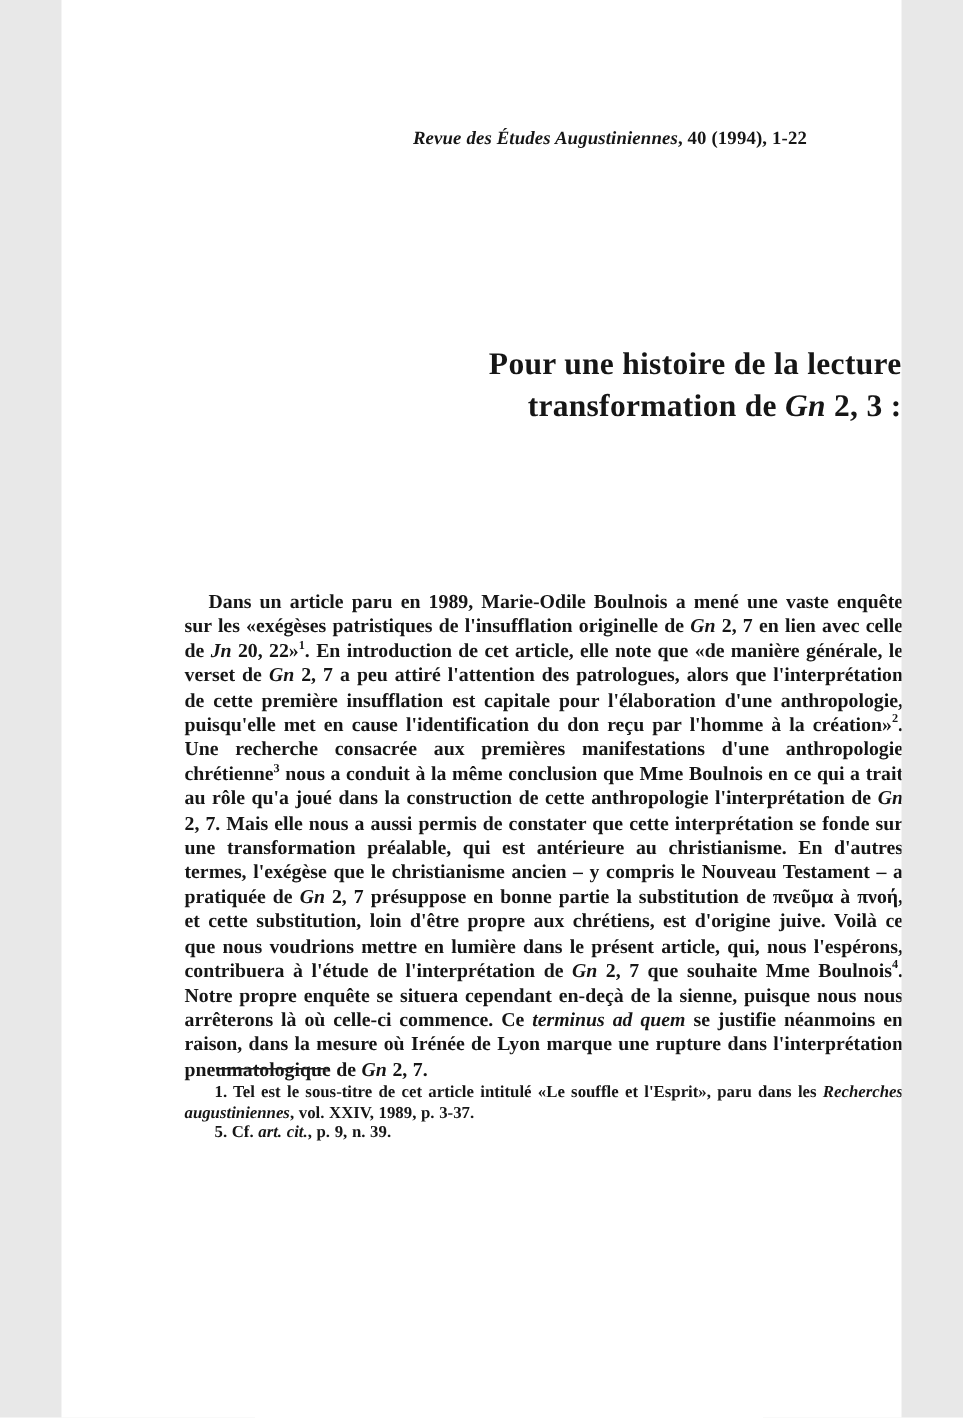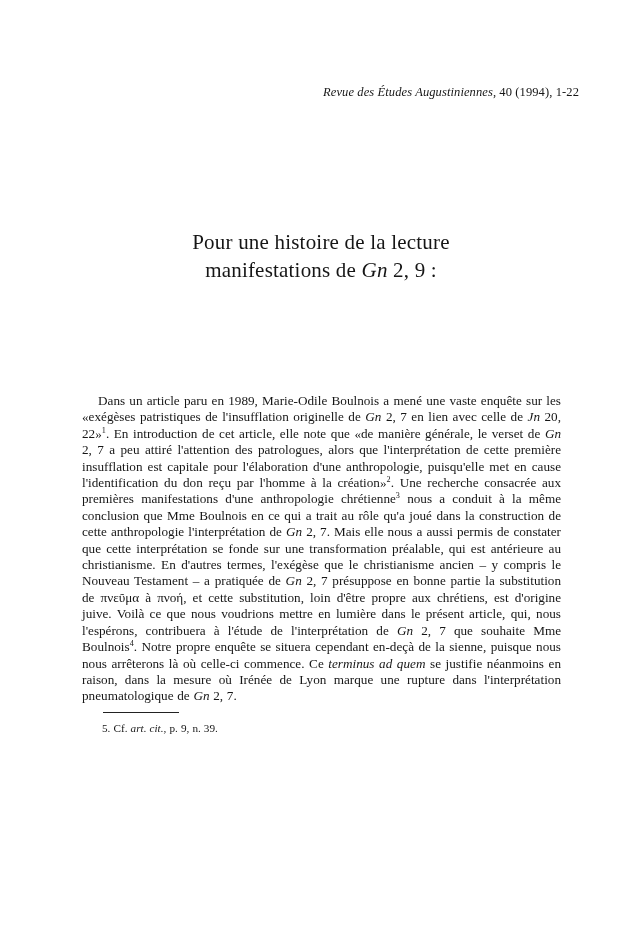--- a/index.html
+++ b/index.html
@@ -1,36 +1,37 @@
 <!DOCTYPE html>
 <html><head>
 <meta charset="utf-8">
 <style>
   html,body{margin:0;padding:0;}
   body{background:#e8e8e8;font-family:"Liberation Serif","DejaVu Serif",serif;}
   .page{
     position:relative;
-    width:642px;height:945px;
+    width:560px;height:945px;
     background:#ffffff;
     color:#161616;
     margin:0 auto;
     overflow:hidden;
+    font-weight:bold;
   }
   .running-head{
     position:absolute;
     top:85px;right:63px;
     font-size:12.5px;
     letter-spacing:0.1px;
     text-align:right;
     white-space:nowrap;
   }
   .title-block{
     position:absolute;
     top:229px;left:0;width:100%;
-    text-align:center;
+    text-align:right;
   }
   .title-line{
     font-size:21px;
     line-height:27.5px;
     letter-spacing:0.2px;
   }
   .body-block{
     position:absolute;
     top:357px;left:82px;width:479px;margin-top:36px;
   }
@@ -69,25 +70,26 @@
 </style>
 </head>
 <body>
 
 <div class="page">
 
   <div class="running-head"><i>Revue des Études Augustiniennes</i><span>, 40 (1994), 1-22</span></div>
 
   <div class="title-block">
     <div class="title-line"><span>Pour une histoire de la lecture</span></div>
-    <div class="title-line"><span>manifestations de </span><i>Gn</i><span> 2, 9 :</span></div>
+    <div class="title-line"><span>transformation de </span><i>Gn</i><span> 2, 3 :</span></div>
   </div>
 
   <div class="body-block">
     <p class="body-paragraph"><span>Dans un article paru en 1989, Marie-Odile Boulnois a mené une vaste enquête sur les «exégèses patristiques de l'insufflation originelle de </span><i>Gn</i><span> 2, 7 en lien avec celle de </span><i>Jn</i><span> 20, 22»</span><sup>1</sup><span>. En introduction de cet article, elle note que «de manière générale, le verset de </span><i>Gn</i><span> 2, 7 a peu attiré l'attention des patrologues, alors que l'interprétation de cette première insufflation est capitale pour l'élaboration d'une anthropologie, puisqu'elle met en cause l'identification du don reçu par l'homme à la création»</span><sup>2</sup><span>. Une recherche consacrée aux premières manifestations d'une anthropologie chrétienne</span><sup>3</sup><span> nous a conduit à la même conclusion que Mme Boulnois en ce qui a trait au rôle qu'a joué dans la construction de cette anthropologie l'interprétation de </span><i>Gn</i><span> 2, 7. Mais elle nous a aussi permis de constater que cette interprétation se fonde sur une transformation préalable, qui est antérieure au christianisme. En d'autres termes, l'exégèse que le christianisme ancien – y compris le Nouveau Testament – a pratiquée de </span><i>Gn</i><span> 2, 7 présuppose en bonne partie la substitution de πνεῦμα à πνοή, et cette substitution, loin d'être propre aux chrétiens, est d'origine juive. Voilà ce que nous voudrions mettre en lumière dans le présent article, qui, nous l'espérons, contribuera à l'étude de l'interprétation de </span><i>Gn</i><span> 2, 7 que souhaite Mme Boulnois</span><sup>4</sup><span>. Notre propre enquête se situera cependant en-deçà de la sienne, puisque nous nous arrêterons là où celle-ci commence. Ce </span><i>terminus ad quem</i><span> se justifie néanmoins en raison, dans la mesure où Irénée de Lyon marque une rupture dans l'interprétation pneumatologique de </span><i>Gn</i><span> 2, 7.</span></p>
   </div>
 
   <div class="footnote-block">
     <div class="footnote-rule"></div>
+    <p class="footnote"><span>1. Tel est le sous-titre de cet article intitulé «Le souffle et l'Esprit», paru dans les </span><i>Recherches augustiniennes</i><span>, vol. XXIV, 1989, p. 3-37.</span></p>
     <p class="footnote"><span>5. Cf. </span><i>art. cit.</i><span>, p. 9, n. 39.</span></p>
   </div>
 
 </div>
 
 </body></html>

